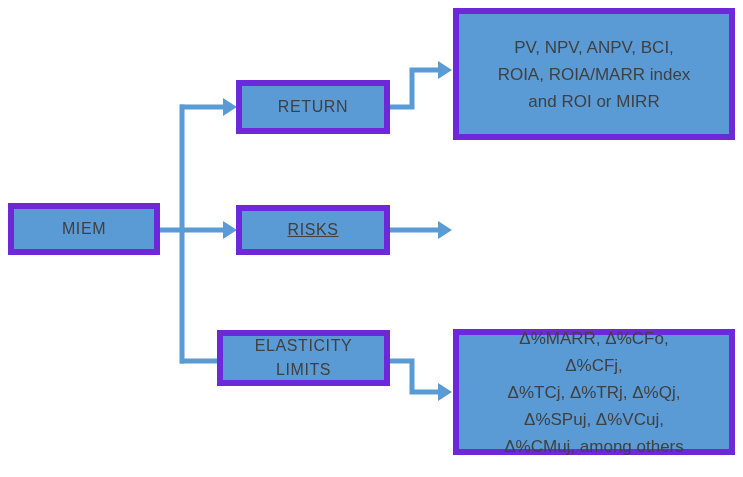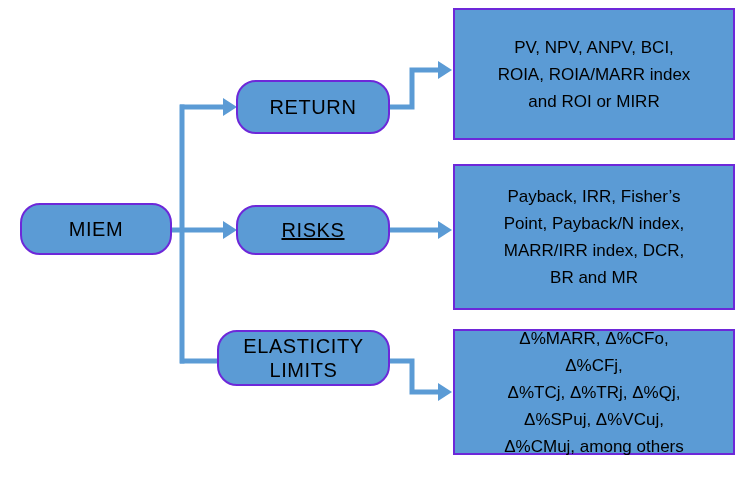--- a/index.html
+++ b/index.html
@@ -19,40 +19,39 @@
     position: absolute;
     left: 0;
     top: 0;
     width: 743px;
     height: 477px;
   }
   .node {
     position: absolute;
     box-sizing: border-box;
     background: #5B9BD5;
-    border: 2px solid #6d28d9;
-    color: #000000;
+    border: 6px solid #6d28d9;
+    color: #404040;
     display: flex;
     align-items: center;
     justify-content: center;
     text-align: center;
     white-space: pre-line;
   }
   .node-label {
-    font-size: 20px;
+    font-size: 16px;
     letter-spacing: 0.6px;
     line-height: 24px;
-    border-radius: 20px;
   }
   .node-details {
     font-size: 17px;
     line-height: 27px;
   }
   
-  .n-miem       { left: 8px;   top: 203px; width: 152px; height: 52px; margin-left: 12px; }
+  .n-miem       { left: 8px;   top: 203px; width: 152px; height: 52px; }
   .n-return     { left: 236px; top: 80px;  width: 154px; height: 54px; }
   .n-risks      { left: 236px; top: 205px; width: 154px; height: 50px; text-decoration: underline; }
   .n-elasticity { left: 217px; top: 330px; width: 173px; height: 56px; }
   .n-d-return     { left: 453px; top: 8px;   width: 282px; height: 132px; }
   .n-d-risks      { left: 453px; top: 164px; width: 282px; height: 146px; }
   .n-d-elasticity { left: 453px; top: 329px; width: 282px; height: 126px; }
 </style>
 </head>
 <body>
 
@@ -84,24 +83,20 @@
 
   <div class="node node-label n-risks">RISKS</div>
 
   <div class="node node-label n-elasticity">ELASTICITY
 LIMITS</div>
 
   <div class="node node-details n-d-return">PV, NPV, ANPV, BCI,
 ROIA, ROIA/MARR index
 and ROI or MIRR</div>
 
-  <div class="node node-details n-d-risks">Payback, IRR, Fisher’s
-Point, Payback/N index,
-MARR/IRR index, DCR,
-BR and MR</div>
 
   <div class="node node-details n-d-elasticity">Δ%MARR, Δ%CFo,
 Δ%CFj,
 Δ%TCj, Δ%TRj, Δ%Qj,
 Δ%SPuj, Δ%VCuj,
 Δ%CMuj, among others</div>
 
 </div>
 
 </body></html>

